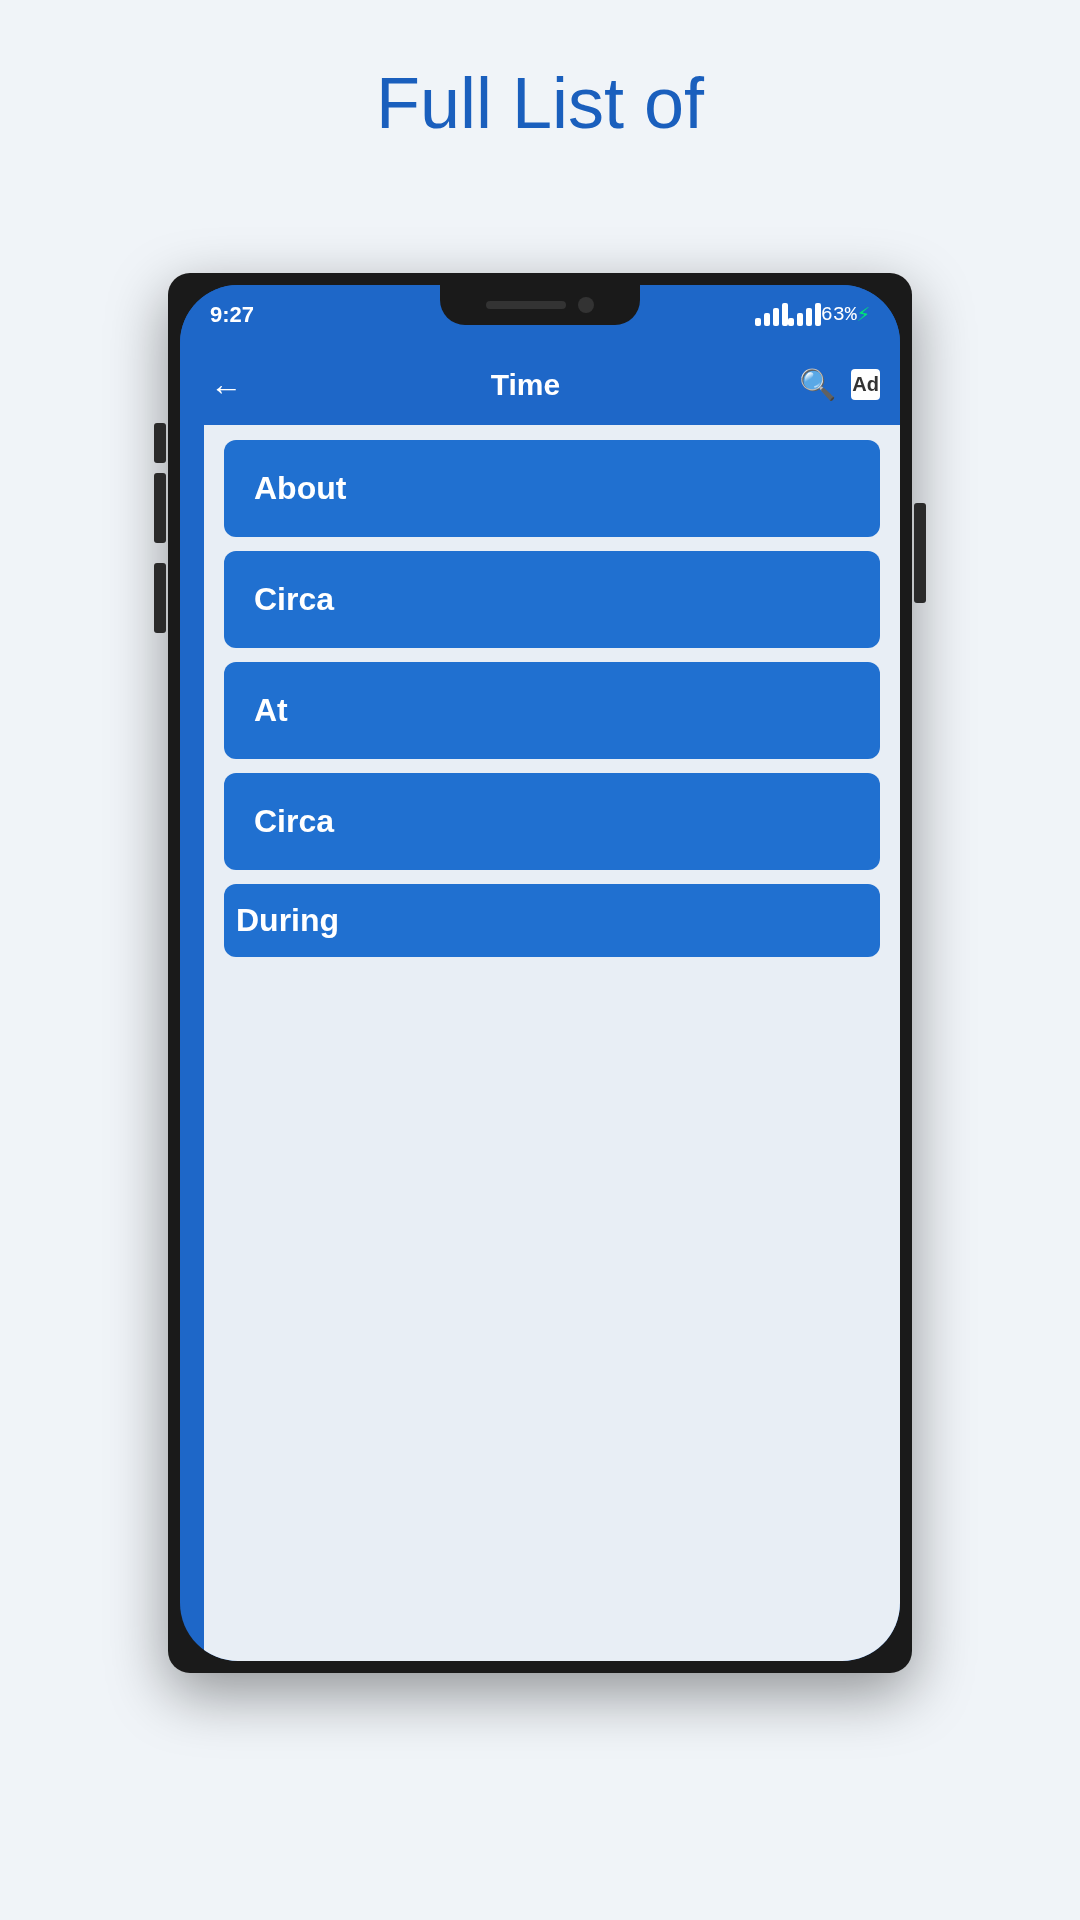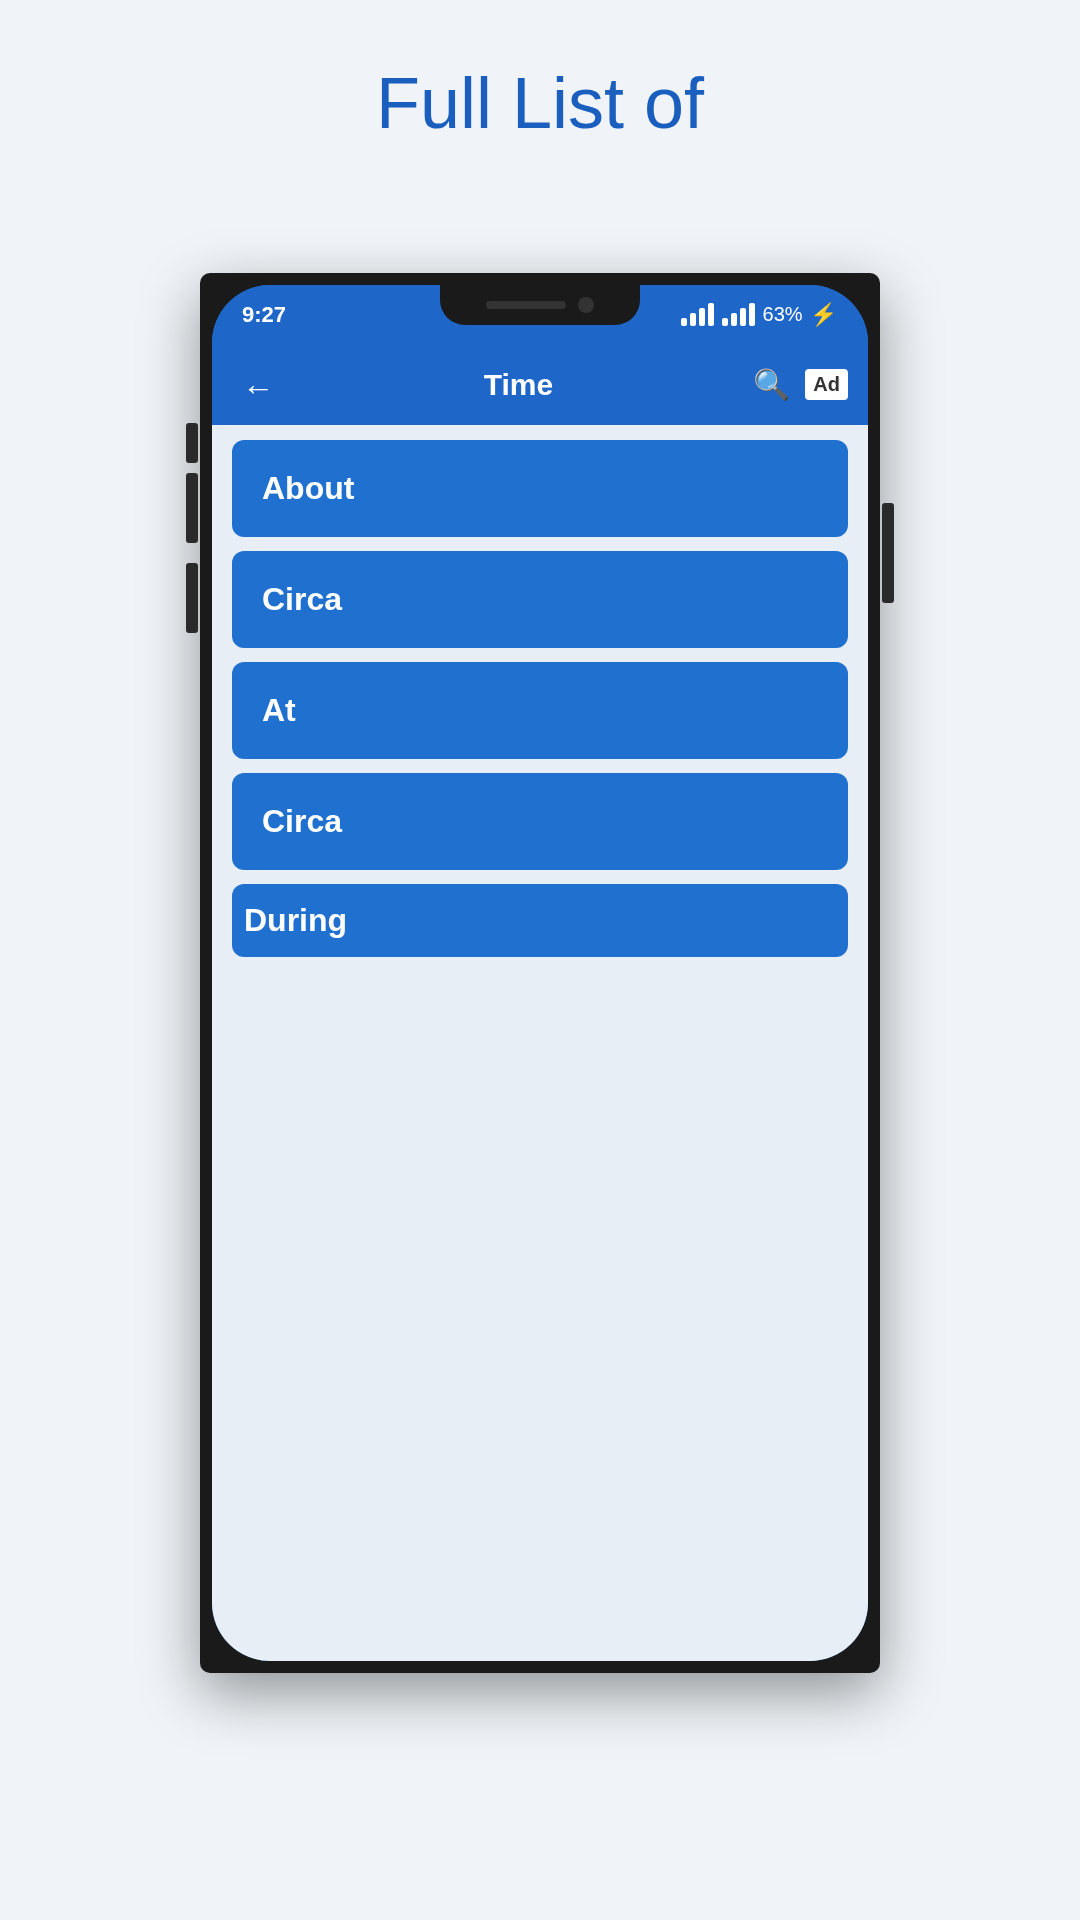--- a/index.html
+++ b/index.html
@@ -30,24 +30,24 @@
       font-weight: 400;
       line-height: 1.2;
     }
 
     .page-title .title-bold {
       font-size: 80px;
       font-weight: 900;
     }
 
     .phone-container {
-      width: 680px;
+      width: 744px;
       height: 1400px;
       background: #1a1a1a;
-      border-radius: 10px;
+      border-radius: 22px;
       padding: 12px;
       position: relative;
       box-shadow: 0 20px 60px rgba(0,0,0,0.4);
     }
 
     .phone-screen {
       width: 100%;
       height: 100%;
       border-radius: 58px;
       overflow: hidden;
@@ -97,23 +97,24 @@
     .notch-camera {
       width: 16px;
       height: 16px;
       background: #333;
       border-radius: 50%;
     }
 
     .status-icons {
       display: flex;
       align-items: center;
-      gap: 8px;
+      gap: 0;
       color: white;
       font-size: 20px;
+      font-family: Liberation Mono, monospace;
     }
 
     .battery-text {
       font-size: 20px;
       color: white;
     }
 
     .signal-bars {
       display: flex;
       align-items: flex-end;
@@ -157,32 +158,33 @@
     .header-search {
       color: white;
       font-size: 30px;
     }
 
     .ad-badge {
       background: white;
       color: #333;
       font-size: 20px;
       font-weight: 700;
-      padding: 4px 8px;
+      padding: 4px 1px;
       border-radius: 4px;
     }
 
     .list-container {
       background: #e8eef5;
       flex: 1;
       padding: 15px 20px;
       display: flex;
       flex-direction: column;
       gap: 14px;
       overflow: hidden;
+      margin-left: 24px;
     }
 
     .list-item {
       background: #2070d0;
       border-radius: 12px;
       padding: 30px 30px;
       cursor: pointer;
     }
 
     .list-item-text {

